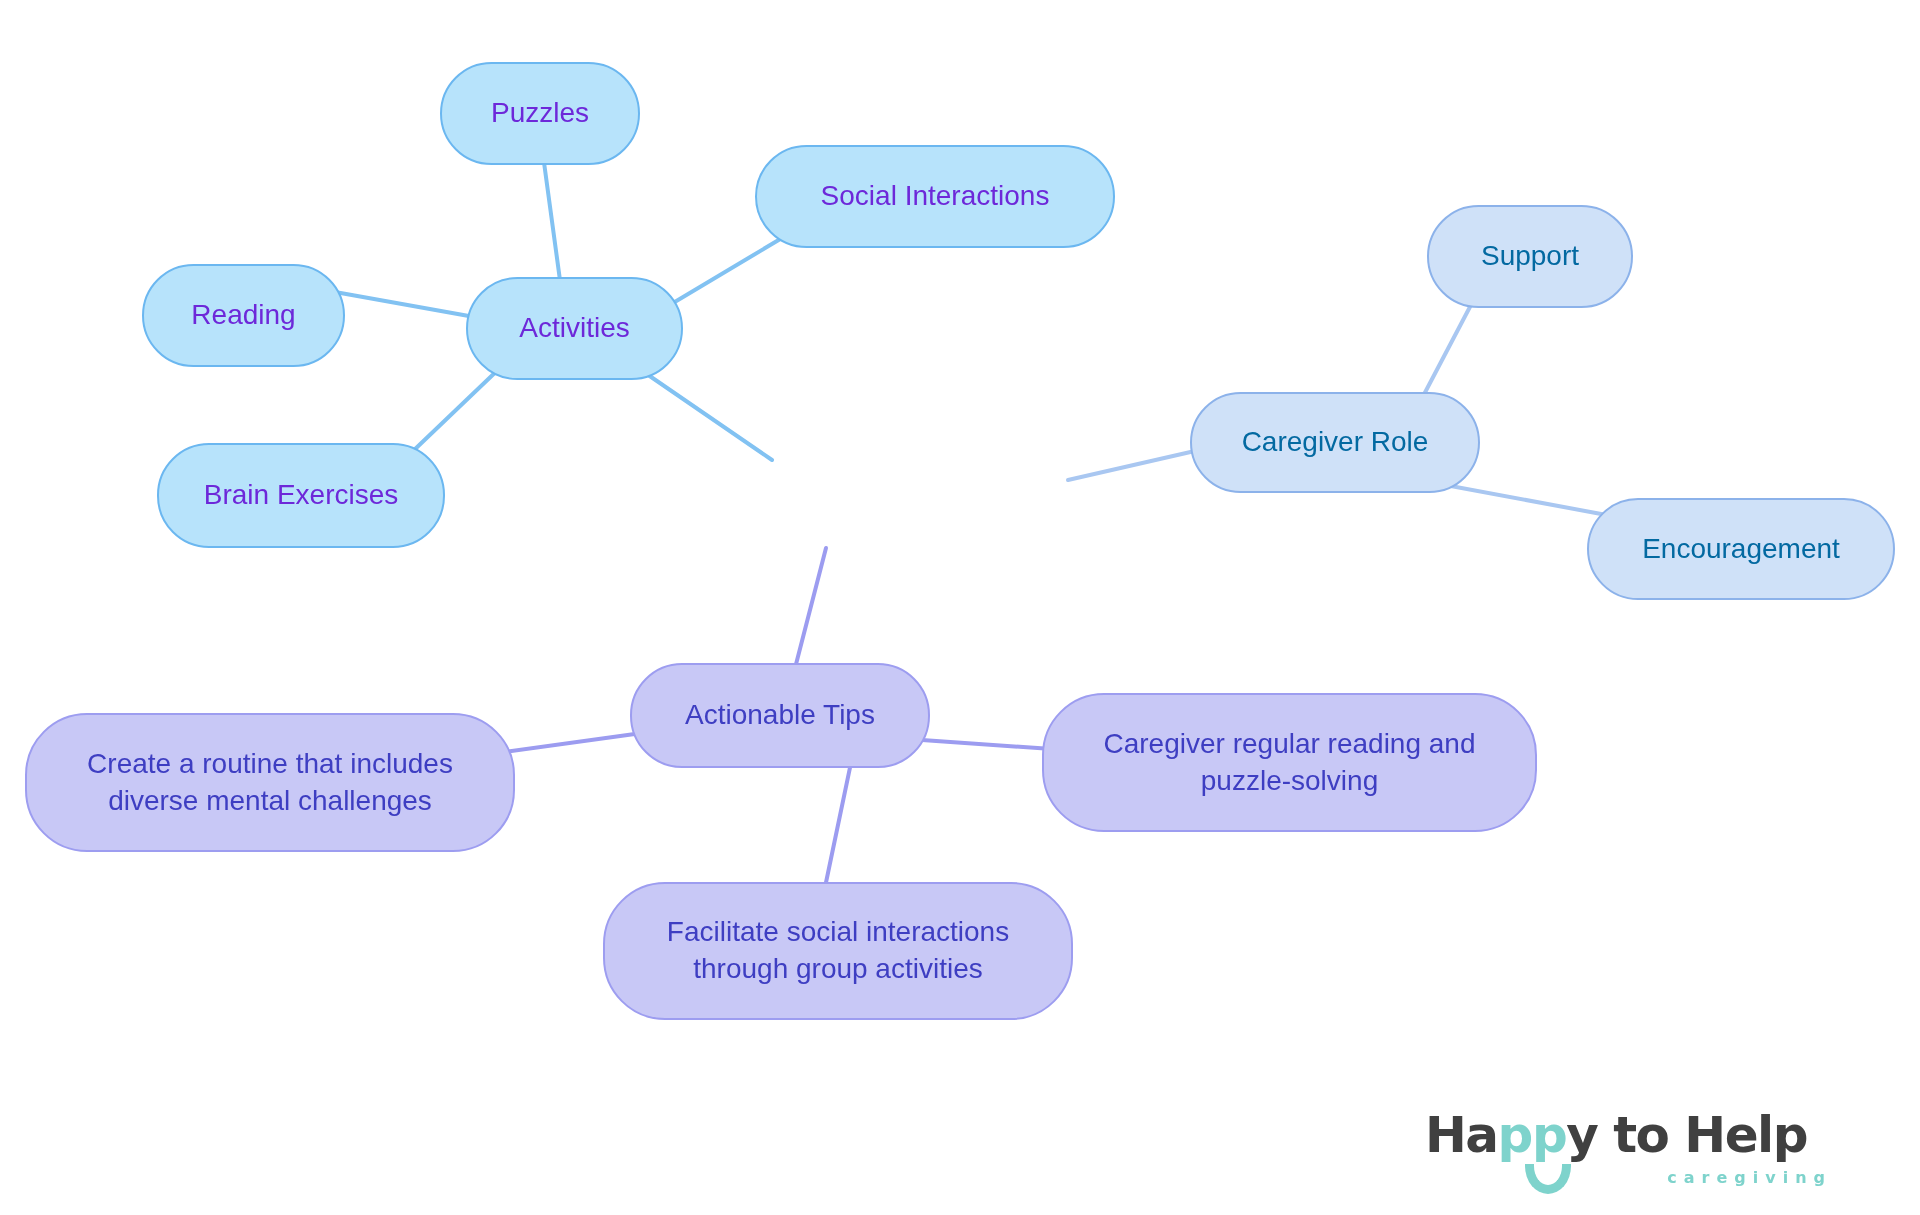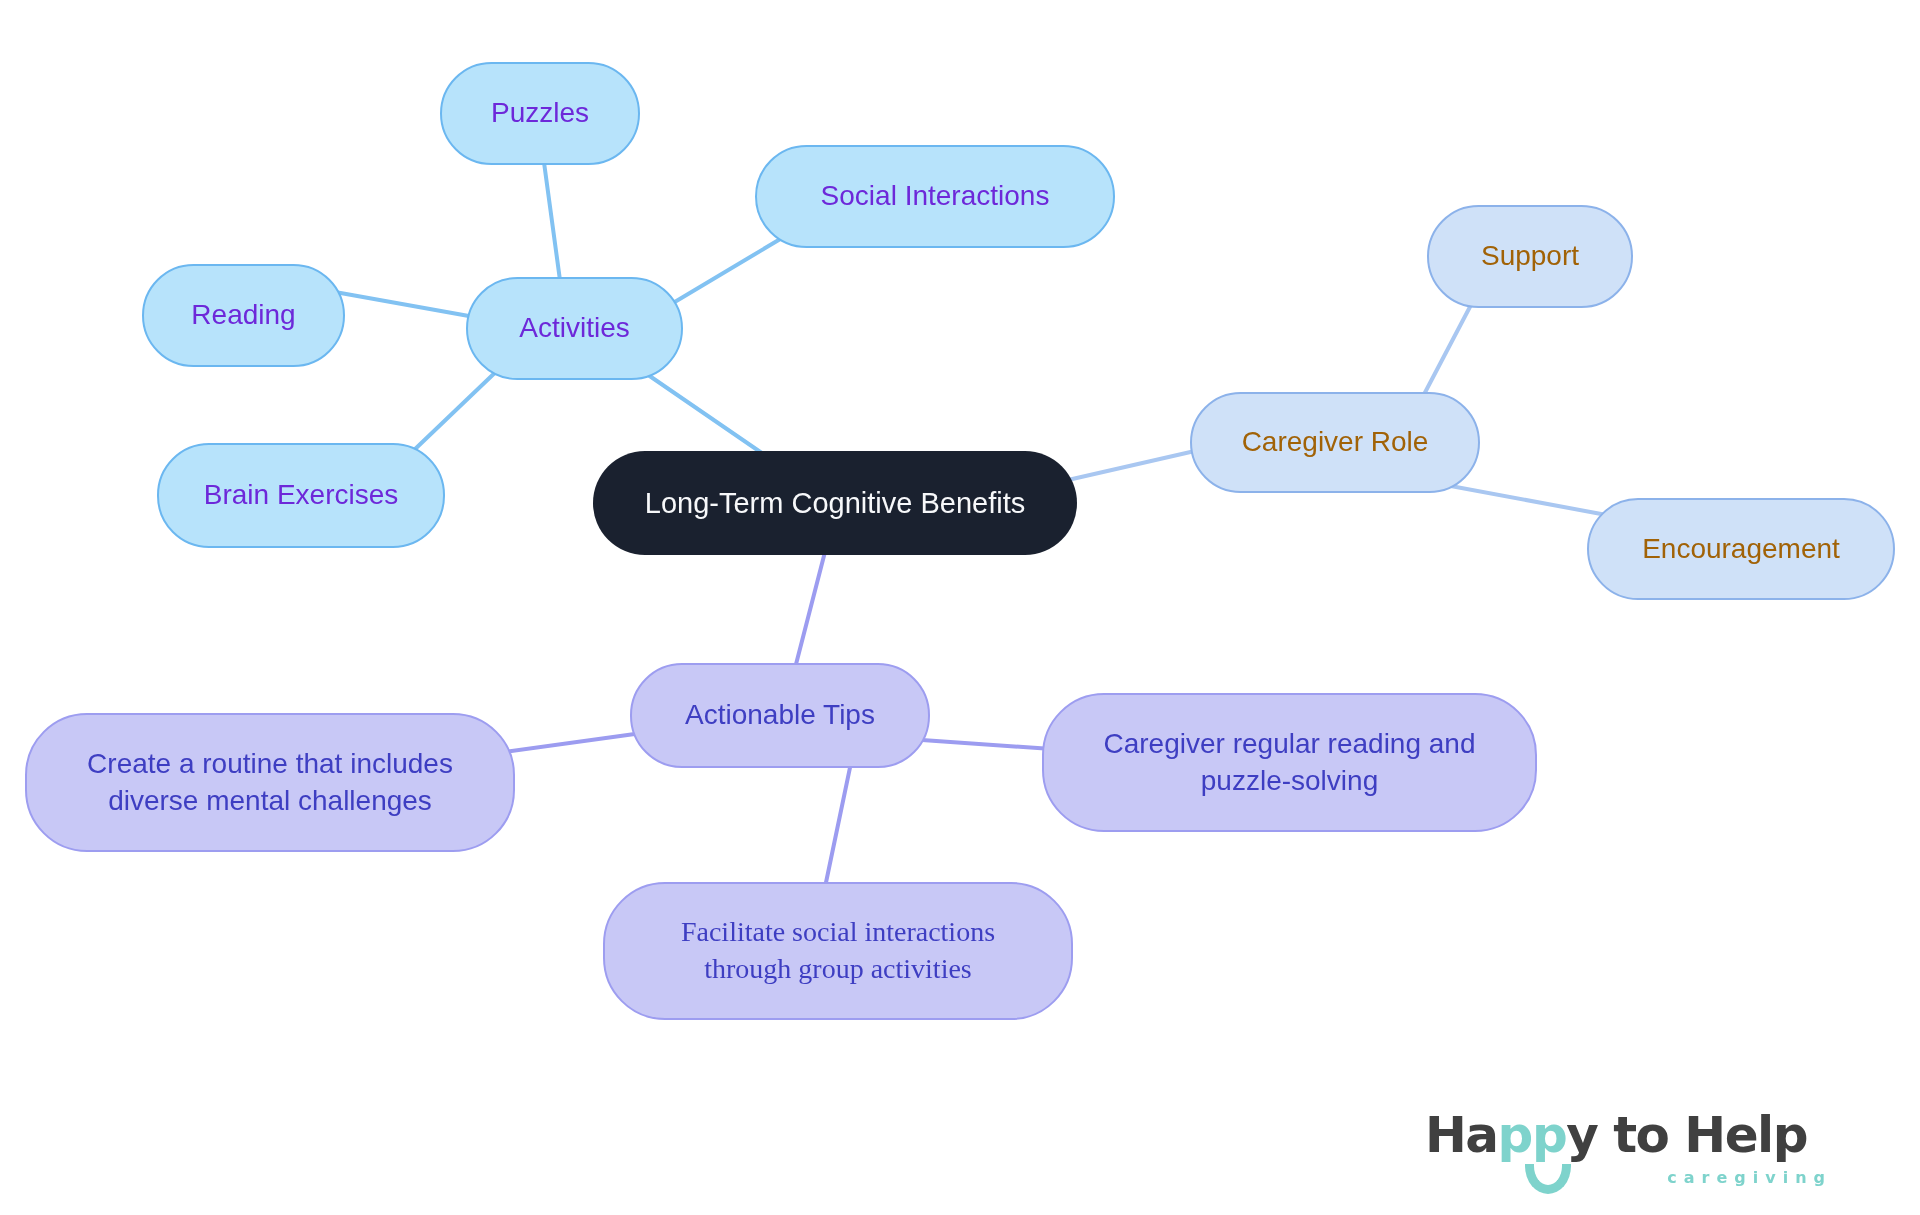--- a/index.html
+++ b/index.html
@@ -37,21 +37,21 @@
     border-radius: 52px;
   }
   .family-activities {
     background: #b7e3fb;
     border: 2px solid #6bb7f0;
     color: #6d28d9;
   }
   .family-caregiver {
     background: #cfe1f8;
     border: 2px solid #8cb2ea;
-    color: #a16207;
+    color: #0369a1;
   }
   .family-tips {
     background: #c8c8f6;
     border: 2px solid #9d9df0;
     color: #3e3ec2;
   }
   .node-large { border-radius: 62px; padding: 0 36px; }
 
   
   .logo {
@@ -106,36 +106,35 @@
     <line class="edge edge-activities" x1="638" y1="368" x2="772" y2="460"></line>
     <line class="edge edge-caregiver" x1="1068" y1="480" x2="1208" y2="448"></line>
     <line class="edge edge-caregiver" x1="1420" y1="402" x2="1472" y2="303"></line>
     <line class="edge edge-caregiver" x1="1440" y1="484" x2="1612" y2="516"></line>
     <line class="edge edge-tips" x1="826" y1="548" x2="794" y2="672"></line>
     <line class="edge edge-tips" x1="642" y1="733" x2="505" y2="752"></line>
     <line class="edge edge-tips" x1="922" y1="740" x2="1052" y2="749"></line>
     <line class="edge edge-tips" x1="852" y1="758" x2="824" y2="892"></line>
   </svg>
 
-  <div class="node node-central" style="left:593px; top:451px; width:484px; height:104px;">Long-Term Cognitive Benefits</div>
 
   <div class="node family-activities" style="left:466px; top:277px; width:217px; height:103px;">Activities</div>
   <div class="node family-activities" style="left:440px; top:62px; width:200px; height:103px;">Puzzles</div>
   <div class="node family-activities" style="left:142px; top:227px; width:203px; height:103px;margin-top:37px;">Reading</div>
   <div class="node family-activities" style="left:755px; top:145px; width:360px; height:103px;">Social Interactions</div>
   <div class="node family-activities" style="left:157px; top:443px; width:288px; height:105px;">Brain Exercises</div>
 
   <div class="node family-caregiver" style="left:1190px; top:392px; width:290px; height:101px;">Caregiver Role</div>
   <div class="node family-caregiver" style="left:1427px; top:205px; width:206px; height:103px;">Support</div>
   <div class="node family-caregiver" style="left:1587px; top:498px; width:308px; height:102px;">Encouragement</div>
 
   <div class="node family-tips" style="left:630px; top:663px; width:300px; height:105px;">Actionable Tips</div>
   <div class="node family-tips node-large" style="left:25px; top:713px; width:490px; height:139px;">Create a routine that includes diverse mental challenges</div>
   <div class="node family-tips node-large" style="left:1042px; top:693px; width:495px; height:139px;">Caregiver regular reading and puzzle-solving</div>
-  <div class="node family-tips node-large" style="left:603px; top:882px; width:470px; height:138px;font-family:Liberation Serif, serif;">Facilitate social interactions through group activities</div>
+  <div class="node family-tips node-large" style="left:603px; top:882px; width:470px; height:138px;">Facilitate social interactions through group activities</div>
 
   <div class="logo">
     <div class="logo-wordmark">
       <span class="logo-coral">Ha</span><span class="logo-teal">pp</span><span class="logo-coral">y to Help</span>
     </div>
     <div class="logo-smile"></div>
     <div class="logo-tagline">caregiving</div>
   </div>
 
 </div>

